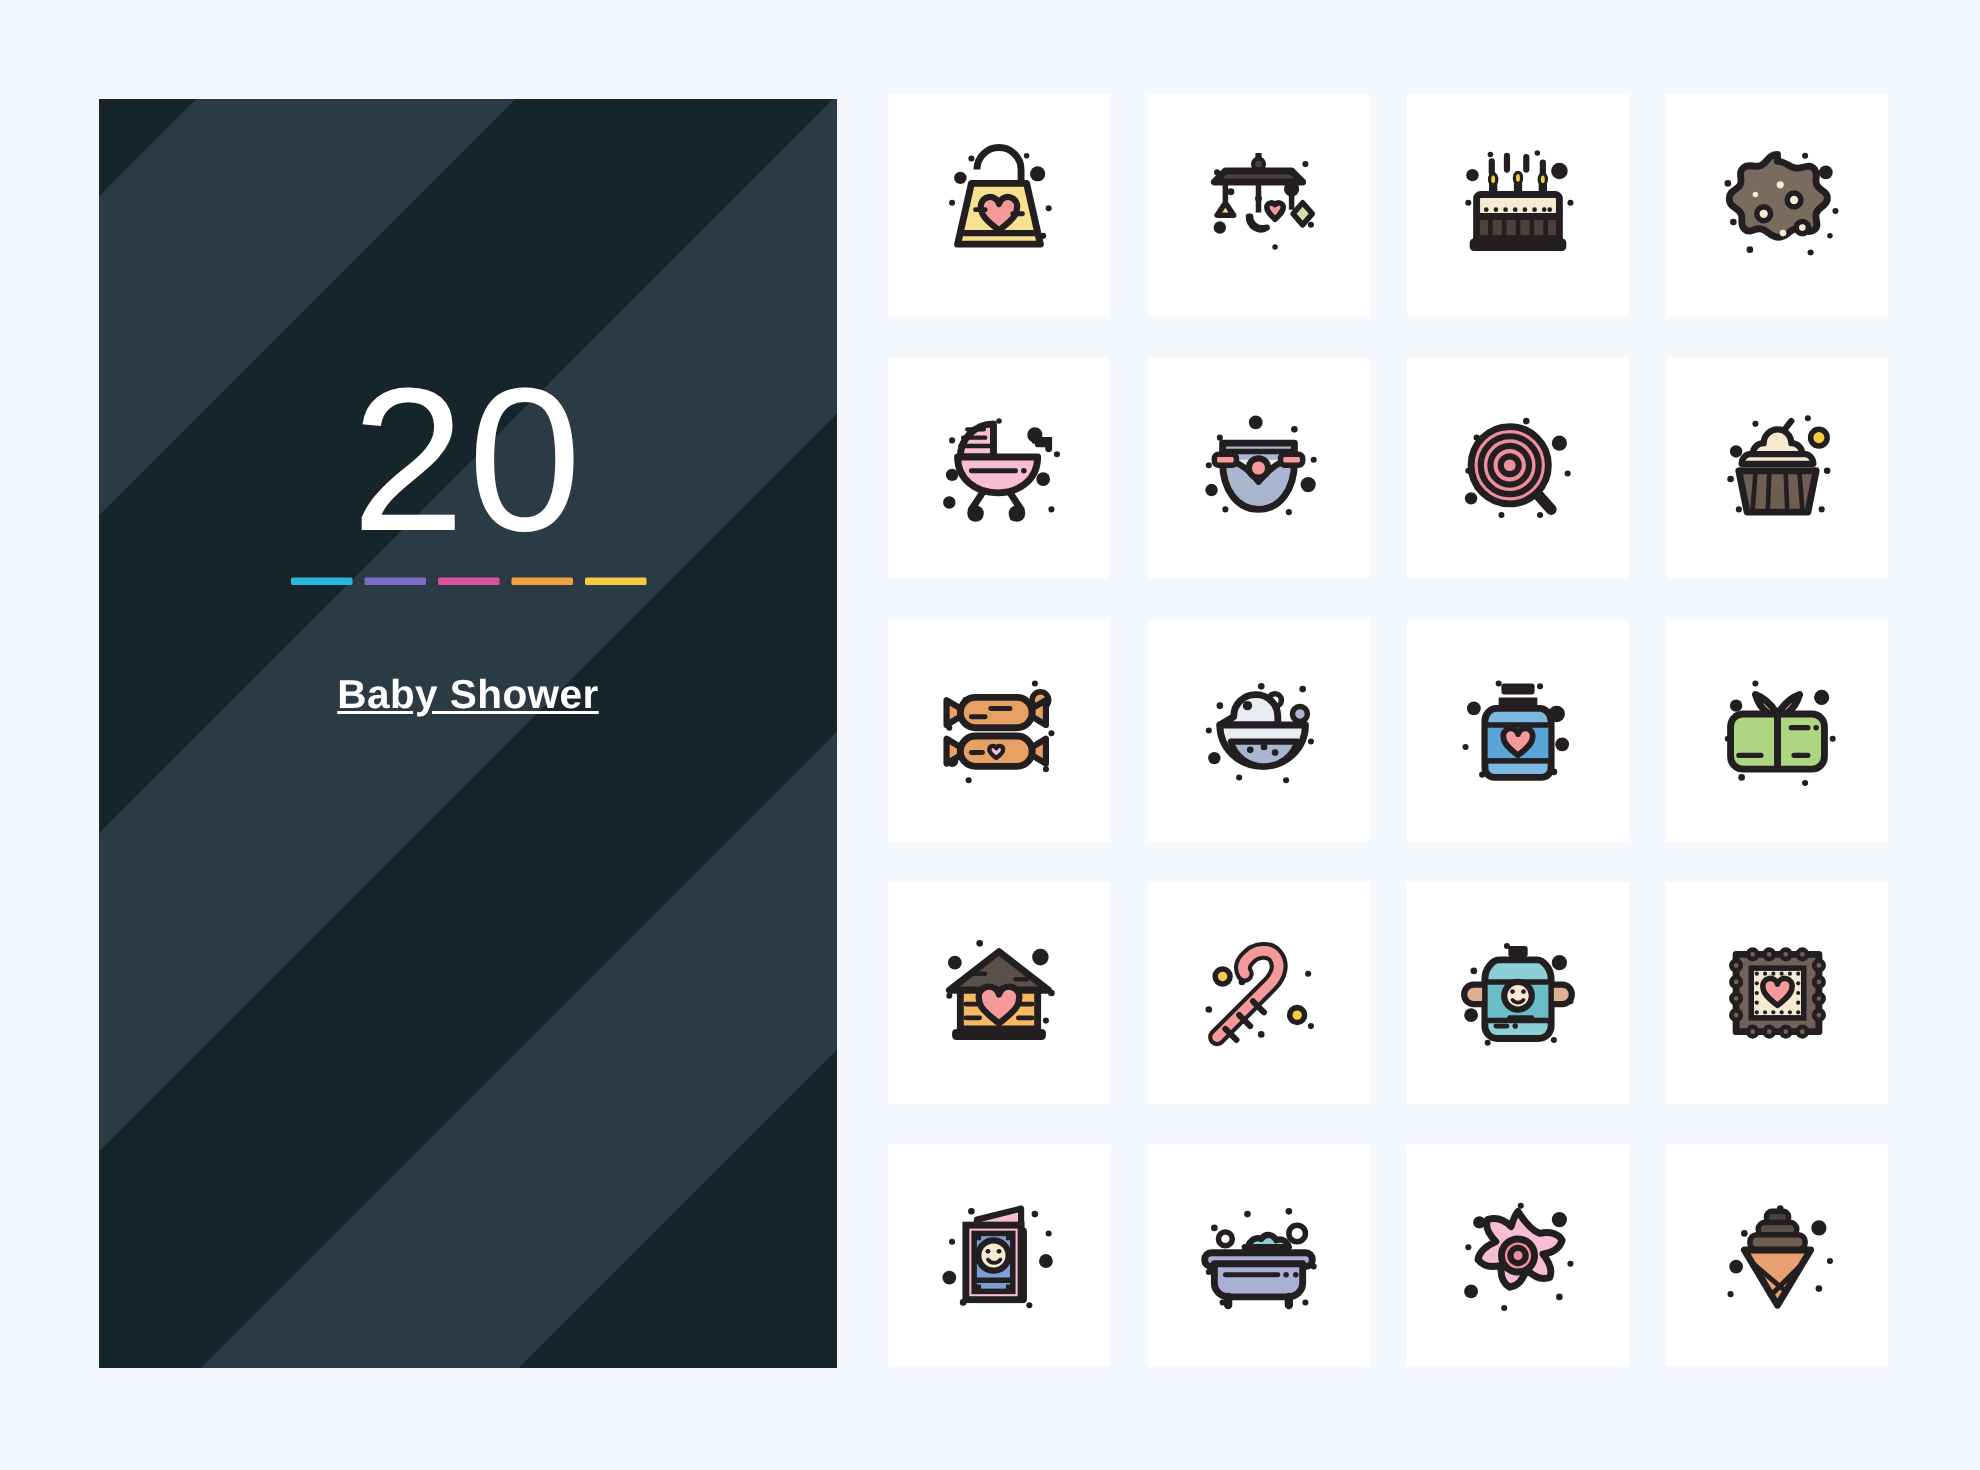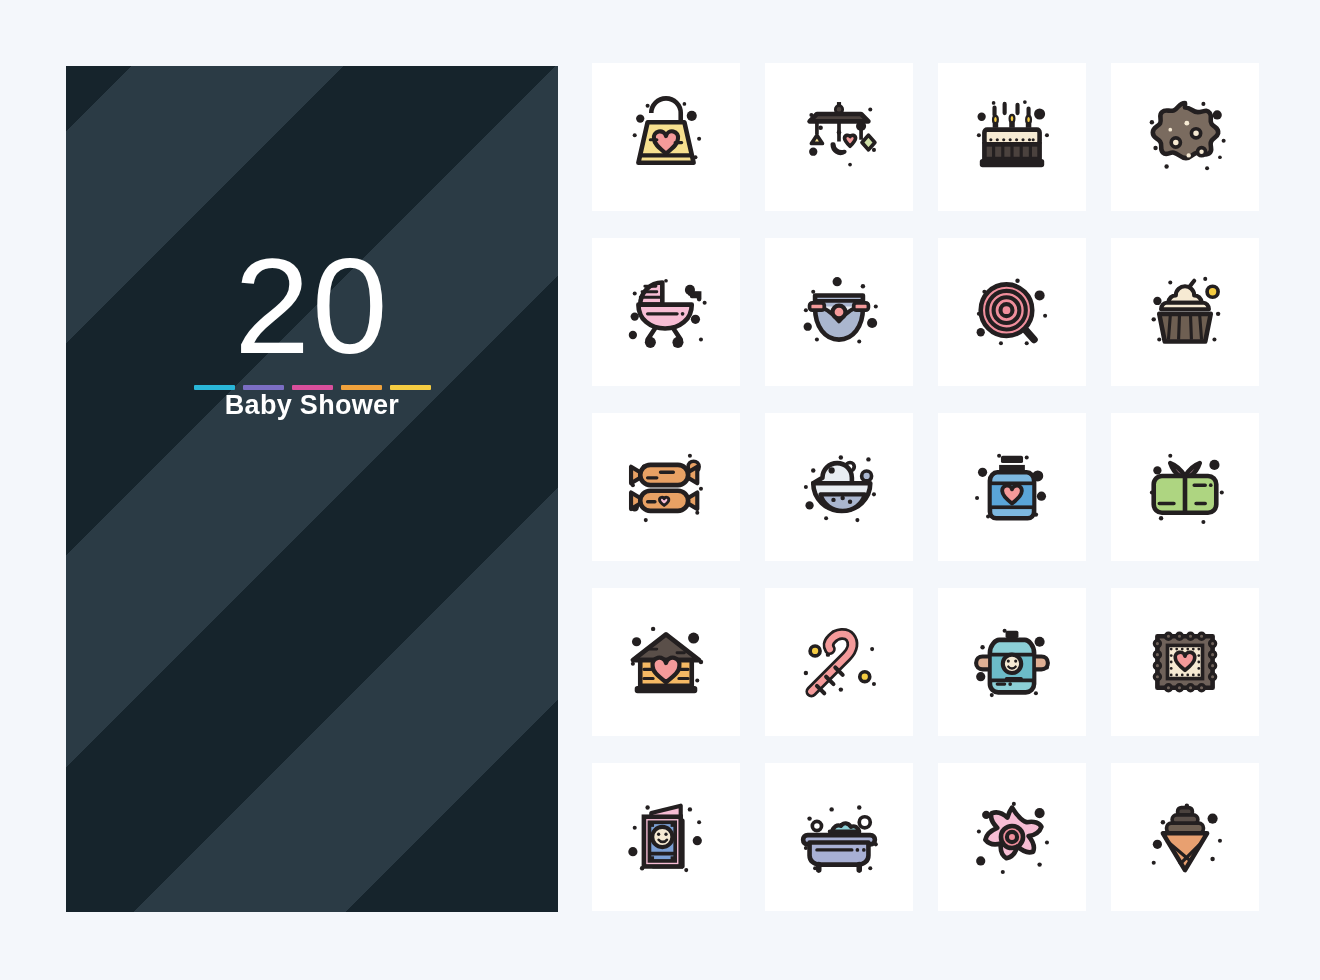--- a/index.html
+++ b/index.html
@@ -71,24 +71,26 @@
     display: flex;
     gap: 8px;
   }
   .cover-bars span {
     display: block;
     width: 41px;
     height: 5px;
     border-radius: 1px;
   }
   .cover-title {
+    margin-top: 58px;
     font-size: 27px;
     font-weight: bold;
     color: #ffffff;
     letter-spacing: 0.3px;
+    text-decoration: underline;
   }
 
   
   .grid {
     position: absolute;
     left: 592px;
     top: 63px;
     display: grid;
     grid-template-columns: repeat(4, 148px);
     grid-template-rows: repeat(5, 148px);

